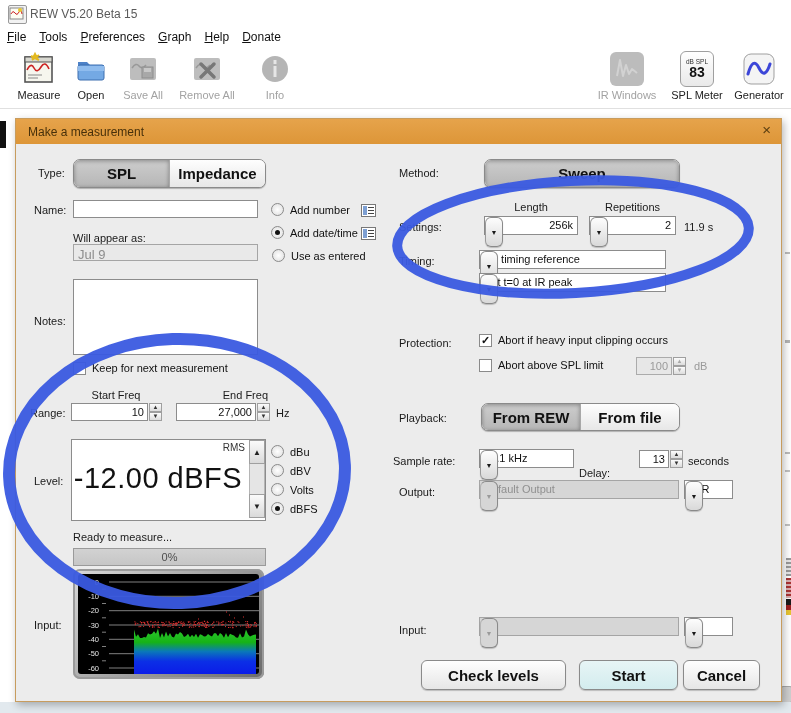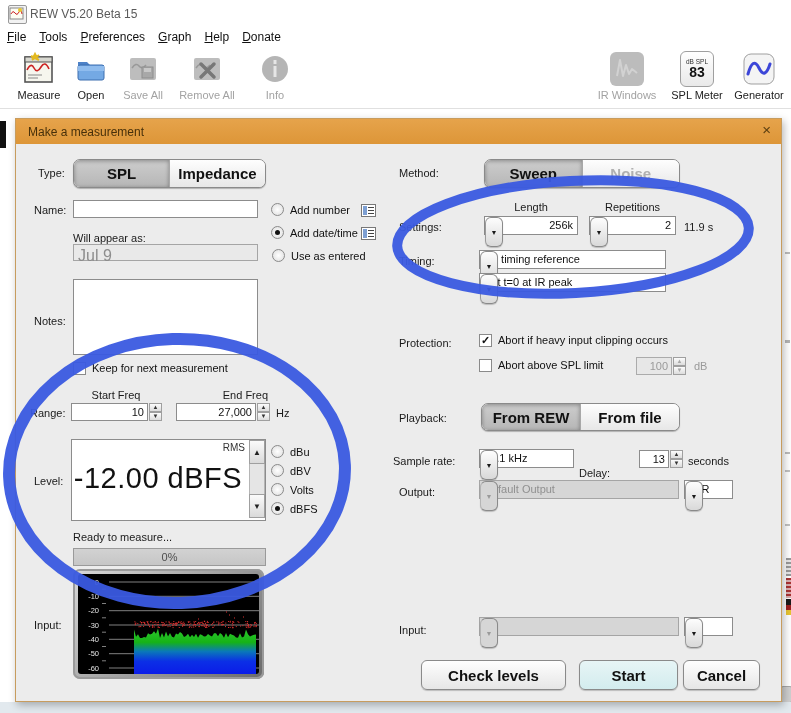--- a/index.html
+++ b/index.html
@@ -69,21 +69,21 @@
   .radio.sel .c::after{content:"";width:5px;height:5px;border-radius:50%;background:#111;}
   .check{position:absolute;display:flex;align-items:flex-start;gap:6px;font-size:11px;color:#111;}
   .check .b{width:13px;height:13px;border:1px solid #8a8a8a;background:#fff;box-sizing:border-box;
        display:flex;align-items:center;justify-content:center;font-size:11px;font-weight:bold;color:#111;line-height:11px;}
 
   .fmt-icon{position:absolute;width:15px;height:13px;border:1px solid #777;background:#fff;box-sizing:border-box;}
   .fmt-icon::before{content:"";position:absolute;left:1px;top:1px;width:4px;height:9px;background:#7d9fd2;}
   .fmt-icon::after{content:"";position:absolute;left:6px;top:2px;width:6px;height:7px;
        background:repeating-linear-gradient(#444 0 1px,transparent 1px 3px);}
 
-  .field{position:absolute;border:1px solid #8c8c8c;background:#fff;box-sizing:border-box;font-size:16px;padding:2px 4px;color:#111;}
+  .field{position:absolute;border:1px solid #8c8c8c;background:#fff;box-sizing:border-box;font-size:13px;padding:2px 4px;color:#111;}
   .field.dis{background:#e9e9e9;color:#8d8d8d;border-color:#a5a5a5;}
 
   
   #level-box{left:55px;top:320px;width:193px;height:80px;border:1px solid #8c8c8c;background:#fff;position:absolute;}
   #level-value{position:absolute;left:0;top:22px;width:172px;text-align:center;font-size:29px;color:#111;letter-spacing:0.5px;}
   #level-rms{position:absolute;right:20px;top:2px;font-size:10px;color:#333;}
   #level-spin{position:absolute;right:0;top:0;width:16px;height:78px;display:flex;flex-direction:column;}
   #level-spin .sa{height:24px;border:1px solid #9f9f9f;background:linear-gradient(#fbfbfb,#dadada);
        display:flex;align-items:center;justify-content:center;font-size:8px;color:#222;box-sizing:border-box;}
   #level-spin .track{flex:1;background:#e5e5e5;border-left:1px solid #b5b5b5;border-right:1px solid #b5b5b5;}
@@ -238,21 +238,20 @@
 
   <div class="lbl" style="left:22px;top:48px;">Type:</div>
   <div class="seg" style="left:57px;top:40px;width:191px;height:27px;">
     <div class="seg-btn sel">SPL</div>
     <div class="seg-btn">Impedance</div>
   </div>
 
   <div class="lbl" style="left:383px;top:48px;">Method:</div>
   <div class="seg" style="left:468px;top:40px;width:194px;height:27px;">
     <div class="seg-btn sel">Sweep</div>
-    <div class="seg-btn dis">Noise</div>
   </div>
 
   <div class="lbl" style="left:18px;top:85px;">Name:</div>
   <div class="field" style="left:57px;top:81px;width:185px;height:18px;"></div>
   <div class="radio" style="left:255px;top:84px;">
     <span class="c"></span>
       <span>Add number</span>
   </div>
   <div class="fmt-icon" style="left:345px;top:85px;"></div>
   <div class="radio sel" style="left:255px;top:107px;">

